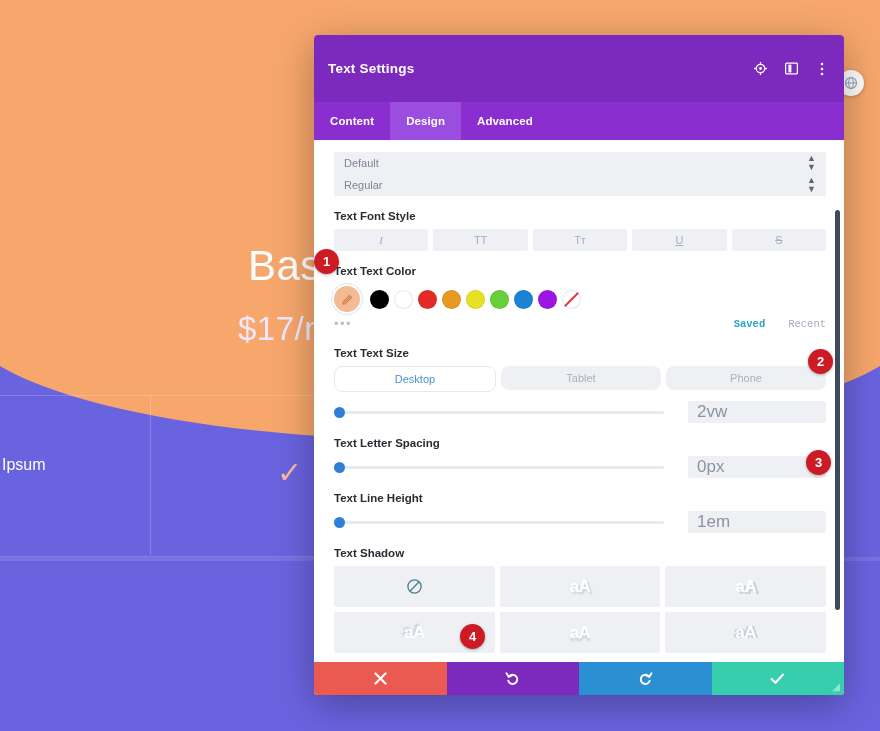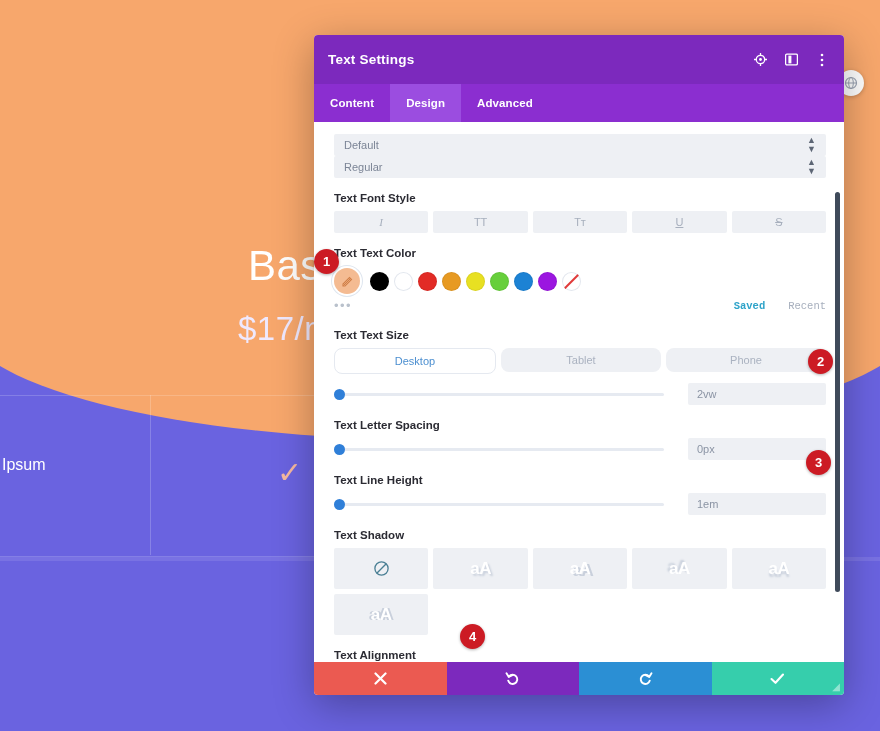--- a/index.html
+++ b/index.html
@@ -51,21 +51,21 @@
 
   
   #modal{
     position:absolute;left:314px;top:35px;width:530px;height:660px;
     background:#ffffff;border-radius:4px;overflow:hidden;
     box-shadow:0 10px 40px rgba(0,0,0,.30);
     display:flex;flex-direction:column;
   }
   #modal-header{
     height:35px;background:#7c29bd;display:flex;align-items:center;
-    padding:7px 14px;flex:0 0 auto;
+    padding:16px 14px;flex:0 0 auto;
   }
   #modal-title{color:#fff;font-size:13.5px;font-weight:bold;letter-spacing:.2px;}
   #header-icons{margin-left:auto;display:flex;align-items:center;gap:15px;}
   .hicon{width:16px;height:16px;display:flex;align-items:center;justify-content:center;cursor:pointer;}
   .hicon svg{display:block;}
 
   #modal-tabs{
     height:38px;background:#8b2ed0;display:flex;align-items:stretch;flex:0 0 auto;
   }
   .tab{
@@ -135,25 +135,25 @@
 
   
   .slider-row{display:flex;align-items:center;margin-top:9px;gap:0;}
   .slider{position:relative;flex:1 1 auto;height:12px;display:flex;align-items:center;margin-right:24px;}
   .slider .track{height:3px;background:#e6eaf1;border-radius:2px;width:100%;}
   .slider .knob{
     position:absolute;left:0;width:11px;height:11px;border-radius:50%;background:#2f7fd8;cursor:pointer;
   }
   .num-input{
     width:138px;height:22px;background:#eef0f4;border-radius:2px;display:flex;align-items:center;
-    padding:0 9px;font-size:11px;color:#8b94a4;box-sizing:border-box;cursor:text;
-  }
-
-  
-  .shadow-grid{display:grid;grid-template-columns:repeat(5,1fr);gap:5px;}
+    padding:0 9px;font-size:17px;color:#8b94a4;box-sizing:border-box;cursor:text;
+  }
+
+  
+  .shadow-grid{display:grid;grid-template-columns:repeat(3,1fr);gap:5px;}
   .shadow-cell{
     height:41px;background:#eef0f4;border-radius:2px;display:flex;align-items:center;
     justify-content:center;cursor:pointer;
   }
   .shadow-cell .sh-txt{
     font-size:17px;font-weight:bold;color:#ffffff;line-height:1;letter-spacing:-.5px;
   }
   .sh1{text-shadow:2px 2px 2px #c9d0dc;}
   .sh2{text-shadow:3px 2px 0 #c9d0dc;}
   .sh3{text-shadow:-2px -2px 2px #c9d0dc;}

